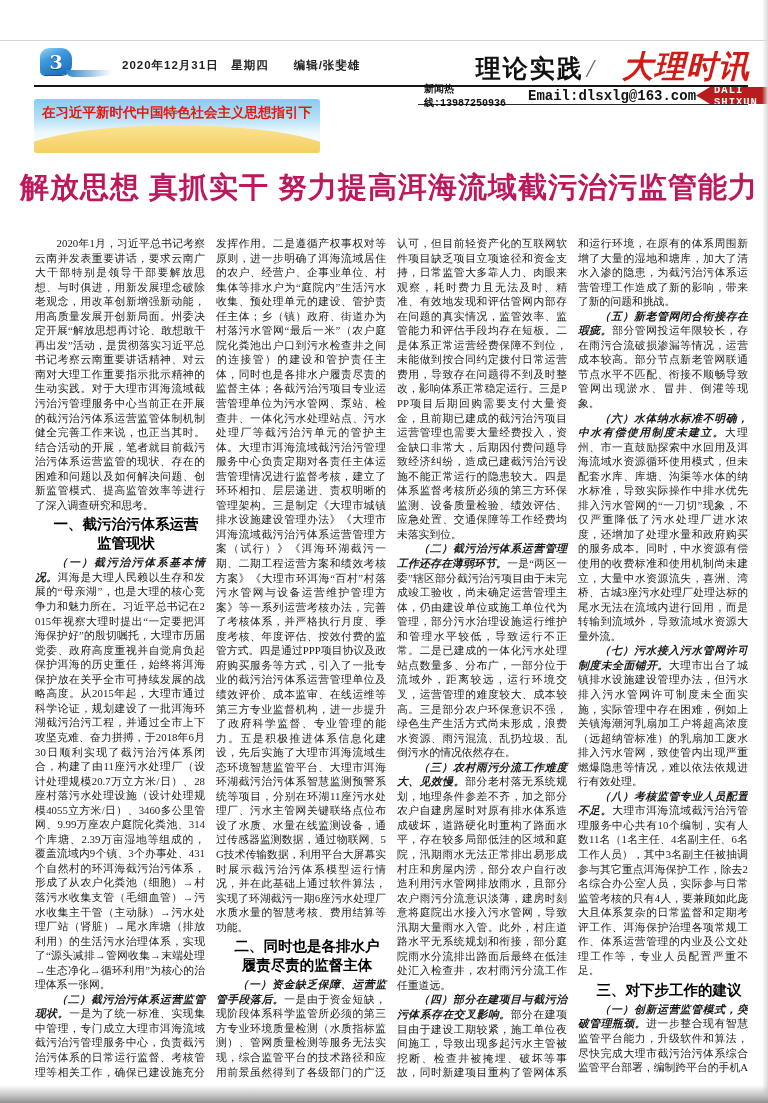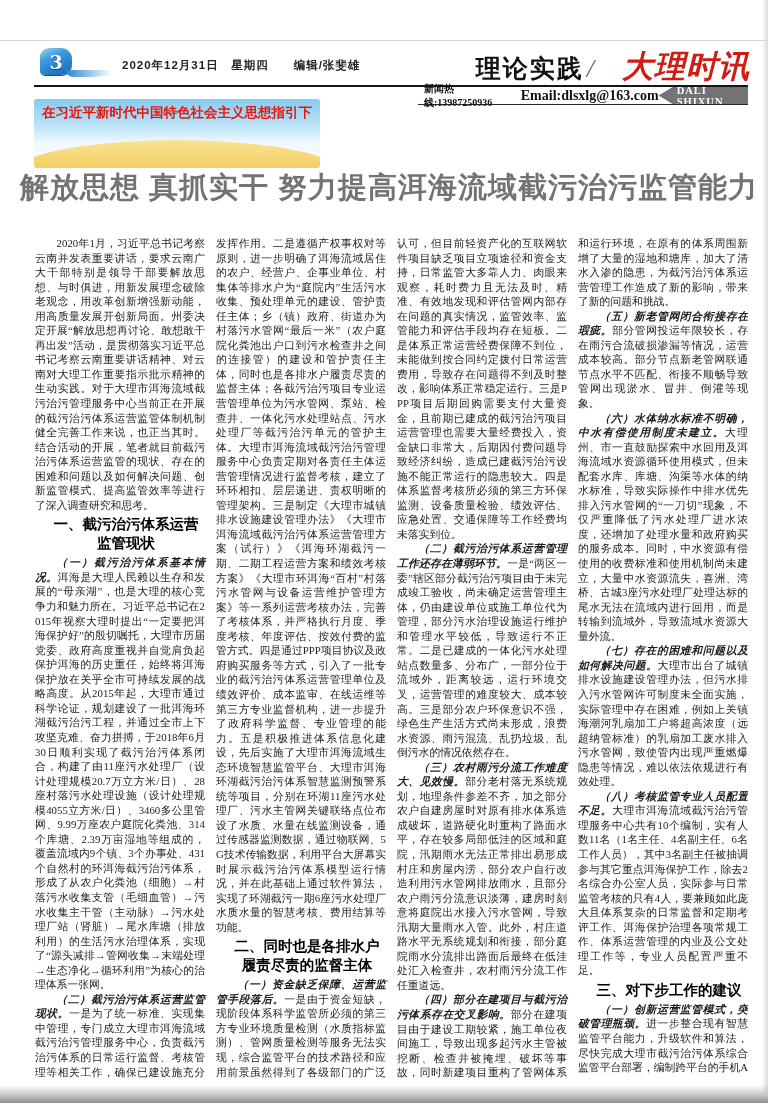--- a/index.html
+++ b/index.html
@@ -16,41 +16,41 @@
   .badge-tail{position:absolute;left:26px;top:24px;width:46px;height:7px;border-radius:0 0 100% 12px;
               background:linear-gradient(90deg,#2e87c9,rgba(46,135,201,0));}
   .dateline{position:absolute;left:82px;top:12px;font-size:11.5px;color:#222;letter-spacing:1px;
             font-family:"Liberation Sans","DejaVu Sans",sans-serif;font-weight:bold;text-align:right;}
   .mast{position:absolute;right:0;top:0;white-space:nowrap;}
   .mast .sec{font-size:25px;font-weight:900;color:#111;font-family:"Liberation Sans","DejaVu Sans",sans-serif;letter-spacing:2px;}
   .mast .slash{font-size:26px;color:#666;margin:0 3px;font-style:italic;}
   .mast .brand{font-size:31px;font-weight:900;font-style:italic;letter-spacing:1px;font-family:"DejaVu Serif",serif;}
   .rule{position:absolute;top:85px;left:34px;width:714px;height:2px;background:#161616;}
   .strip{position:absolute;top:87px;right:20px;width:330px;height:17px;border-bottom:1px solid #2a2a2a;
-         display:flex;align-items:center;font-family:Liberation Serif, serif;}
+         display:flex;align-items:center;font-family:Liberation Mono, monospace;}
   .strip .hot{font-size:10px;color:#111;font-weight:bold;margin-left:6px;}
   .strip .em{font-size:14px;color:#111;margin-left:22px;font-weight:bold;}
-  .strip .enbox{margin-left:auto;height:17px;background:#737373;color:#fff;font-size:10.5px;font-weight:bold;
+  .strip .enbox{margin-left:auto;height:17px;background:#b91c1c;color:#fff;font-size:10.5px;font-weight:bold;
                 display:flex;align-items:center;padding:0 10px 0 18px;letter-spacing:1px;
                 clip-path:polygon(0 50%,14px 0,100% 0,100% 100%,14px 100%);}
 
   
-  .banner{position:absolute;top:99px;left:34px;width:286px;height:69px;border-radius:3px;overflow:hidden;
+  .banner{position:absolute;top:99px;left:34px;width:286px;height:54px;border-radius:3px;overflow:hidden;
           background:linear-gradient(180deg,#86ccf1 0%,#b9e2f7 38%,#eef8ff 62%,#ffffff 100%);}
   .banner .hill{position:absolute;left:-10%;bottom:-14px;width:120%;height:42px;
                 border-radius:50% 50% 0 0 / 90% 90% 0 0;
                 background:linear-gradient(180deg,#fbe394 0%,#f4cd5e 70%);}
   .banner .l1{position:absolute;top:5px;left:0;width:100%;text-align:center;font-size:13.5px;font-weight:900;
               color:#e8160c;font-family:"Liberation Sans","DejaVu Sans",sans-serif;letter-spacing:0;}
   .banner .l2{position:absolute;bottom:7px;left:0;width:100%;text-align:center;font-size:11.5px;font-weight:900;
               color:#1c4f9c;letter-spacing:2px;}
 
   
   .headline{position:absolute;top:168px;left:20px;width:728px;text-align:center;font-size:29px;font-weight:900;
-            color:#737373;font-family:"Liberation Sans","DejaVu Sans",sans-serif;letter-spacing:1px;white-space:nowrap;}
+            color:#be185d;font-family:"Liberation Sans","DejaVu Sans",sans-serif;letter-spacing:1px;white-space:nowrap;}
   .byline{position:absolute;top:213px;left:0;width:768px;text-align:center;font-size:12px;color:#222;letter-spacing:2px;}
 
   
   .article{position:absolute;top:236px;left:35px;width:713px;height:849px;overflow:hidden;
            column-count:4;column-gap:11px;column-fill:auto;
            font-size:10.8px;line-height:14.55px;color:#1c1c1c;text-align:justify;word-break:break-all;}
   .article p{margin:0;text-indent:2em;}
   .article p b.lead{font-style:italic;font-weight:bold;}
   .article h3{margin:3px 0 2px 12px;text-align:center;font-size:14.5px;line-height:19px;font-weight:900;color:#000;
               font-family:"Liberation Sans","DejaVu Sans",sans-serif;text-indent:0;}
@@ -98,21 +98,21 @@
       <h3>一、截污治污体系运营监管现状</h3>
       <p><b class="lead">（一）截污治污体系基本情况。</b>洱海是大理人民赖以生存和发展的“母亲湖”，也是大理的核心竞争力和魅力所在。习近平总书记在2015年视察大理时提出“一定要把洱海保护好”的殷切嘱托，大理市历届党委、政府高度重视并自觉肩负起保护洱海的历史重任，始终将洱海保护放在关乎全市可持续发展的战略高度。从2015年起，大理市通过科学论证，规划建设了一批洱海环湖截污治污工程，并通过全市上下攻坚克难、奋力拼搏，于2018年6月30日顺利实现了截污治污体系闭合，构建了由11座污水处理厂（设计处理规模20.7万立方米/日）、28座村落污水处理设施（设计处理规模4055立方米/日）、3460多公里管网、9.99万座农户庭院化粪池、314个库塘、2.39万亩湿地等组成的，覆盖流域内9个镇、3个办事处、431个自然村的环洱海截污治污体系，形成了从农户化粪池（细胞）→村落污水收集支管（毛细血管）→污水收集主干管（主动脉）→污水处理厂站（肾脏）→尾水库塘（排放利用）的生活污水治理体系，实现了“源头减排→管网收集→末端处理→生态净化→循环利用”为核心的治理体系一张网。</p>
       <p><b class="lead">（二）截污治污体系运营监管现状。</b>一是为了统一标准、实现集中管理，专门成立大理市洱海流域截污治污管理服务中心，负责截污治污体系的日常运行监督、考核管理等相关工作，确保已建设施充分发挥作用。二是遵循产权事权对等原则，进一步明确了洱海流域居住的农户、经营户、企事业单位、村集体等排水户为“庭院内”生活污水收集、预处理单元的建设、管护责任主体；乡（镇）政府、街道办为村落污水管网“最后一米”（农户庭院化粪池出户口到污水检查井之间的连接管）的建设和管护责任主体，同时也是各排水户履责尽责的监督主体；各截污治污项目专业运营管理单位为污水管网、泵站、检查井、一体化污水处理站点、污水处理厂等截污治污单元的管护主体。大理市洱海流域截污治污管理服务中心负责定期对各责任主体运营管理情况进行监督考核，建立了环环相扣、层层递进、责权明晰的管理架构。三是制定《大理市城镇排水设施建设管理办法》《大理市洱海流域截污治污体系运营管理方案（试行）》《洱海环湖截污一期、二期工程运营方案和绩效考核方案》《大理市环洱海“百村”村落污水管网与设备运营维护管理方案》等一系列运营考核办法，完善了考核体系，并严格执行月度、季度考核、年度评估、按效付费的监管方式。四是通过PPP项目协议及政府购买服务等方式，引入了一批专业的截污治污体系运营管理单位及绩效评价、成本监审、在线运维等第三方专业监督机构，进一步提升了政府科学监督、专业管理的能力。五是积极推进体系信息化建设，先后实施了大理市洱海流域生态环境智慧监管平台、大理市洱海环湖截污治污体系智慧监测预警系统等项目，分别在环湖11座污水处理厂、污水主管网关键联络点位布设了水质、水量在线监测设备，通过传感器监测数据，通过物联网、5G技术传输数据，利用平台大屏幕实时展示截污治污体系模型运行情况，并在此基础上通过软件算法，实现了环湖截污一期6座污水处理厂水质水量的智慧考核、费用结算等功能。</p>
       <h3>二、同时也是各排水户履责尽责的监督主体</h3>
       <p><b class="lead">（一）资金缺乏保障、运营监管手段落后。</b>一是由于资金短缺，现阶段体系科学监管所必须的第三方专业环境质量检测（水质指标监测）、管网质量检测等服务无法实现，综合监管平台的技术路径和应用前景虽然得到了各级部门的广泛认可，但目前轻资产化的互联网软件项目缺乏项目立项途径和资金支持，日常监管大多靠人力、肉眼来观察，耗时费力且无法及时、精准、有效地发现和评估管网内部存在问题的真实情况，监管效率、监管能力和评估手段均存在短板。二是体系正常运营经费保障不到位，未能做到按合同约定拨付日常运营费用，导致存在问题得不到及时整改，影响体系正常稳定运行。三是PPP项目后期回购需要支付大量资金，且前期已建成的截污治污项目运营管理也需要大量经费投入，资金缺口非常大，后期因付费问题导致经济纠纷，造成已建截污治污设施不能正常运行的隐患较大。四是体系监督考核所必须的第三方环保监测、设备质量检验、绩效评估、应急处置、交通保障等工作经费均未落实到位。</p>
       <p><b class="lead">（二）截污治污体系运营管理工作还存在薄弱环节。</b>一是“两区一委”辖区部分截污治污项目由于未完成竣工验收，尚未确定运营管理主体，仍由建设单位或施工单位代为管理，部分污水治理设施运行维护和管理水平较低，导致运行不正常。二是已建成的一体化污水处理站点数量多、分布广，一部分位于流域外，距离较远，运行环境交叉，运营管理的难度较大、成本较高。三是部分农户环保意识不强，绿色生产生活方式尚未形成，浪费水资源、雨污混流、乱扔垃圾、乱倒污水的情况依然存在。</p>
       <p><b class="lead">（三）农村雨污分流工作难度大、见效慢。</b>部分老村落无系统规划，地理条件参差不齐，加之部分农户自建房屋时对原有排水体系造成破坏，道路硬化时重构了路面水平，存在较多局部低洼的区域和庭院，汛期雨水无法正常排出易形成村庄和房屋内涝，部分农户自行改造利用污水管网排放雨水，且部分农户雨污分流意识淡薄，建房时刻意将庭院出水接入污水管网，导致汛期大量雨水入管。此外，村庄道路水平无系统规划和衔接，部分庭院雨水分流排出路面后最终在低洼处汇入检查井，农村雨污分流工作任重道远。</p>
       <p><b class="lead">（四）部分在建项目与截污治污体系存在交叉影响。</b>部分在建项目由于建设工期较紧，施工单位夜间施工，导致出现多起污水主管被挖断、检查井被掩埋、破坏等事故，同时新建项目重构了管网体系和运行环境，在原有的体系周围新增了大量的湿地和塘库，加大了清水入渗的隐患，为截污治污体系运营管理工作造成了新的影响，带来了新的问题和挑战。</p>
       <p><b class="lead">（五）新老管网闭合衔接存在瑕疵。</b>部分管网投运年限较长，存在雨污合流破损渗漏等情况，运营成本较高。部分节点新老管网联通节点水平不匹配、衔接不顺畅导致管网出现淤水、冒井、倒灌等现象。</p>
       <p><b class="lead">（六）水体纳水标准不明确，中水有偿使用制度未建立。</b>大理州、市一直鼓励探索中水回用及洱海流域水资源循环使用模式，但未配套水库、库塘、沟渠等水体的纳水标准，导致实际操作中排水优先排入污水管网的“一刀切”现象，不仅严重降低了污水处理厂进水浓度，还增加了处理水量和政府购买的服务成本。同时，中水资源有偿使用的收费标准和使用机制尚未建立，大量中水资源流失，喜洲、湾桥、古城3座污水处理厂处理达标的尾水无法在流域内进行回用，而是转输到流域外，导致流域水资源大量外流。</p>
-      <p><b class="lead">（七）存在的困难和问题以及如何解决问题。</b>大理市出台了城镇排水设施建设管理办法，但污水排入污水管网许可制度未全面实施，实际管理中存在困难，例如上关镇海潮河乳扇加工户将超高浓度（远超纳管标准）的乳扇加工废水排入污水管网，致使管内出现严重燃爆隐患等情况，难以依法依规进行有效处理。</p>
+      <p><b class="lead">（七）污水接入污水管网许可制度未全面铺开。</b>大理市出台了城镇排水设施建设管理办法，但污水排入污水管网许可制度未全面实施，实际管理中存在困难，例如上关镇海潮河乳扇加工户将超高浓度（远超纳管标准）的乳扇加工废水排入污水管网，致使管内出现严重燃爆隐患等情况，难以依法依规进行有效处理。</p>
       <p><b class="lead">（八）考核监管专业人员配置不足。</b>大理市洱海流域截污治污管理服务中心共有10个编制，实有人数11名（1名主任、4名副主任、6名工作人员），其中3名副主任被抽调参与其它重点洱海保护工作，除去2名综合办公室人员，实际参与日常监管考核的只有4人，要兼顾如此庞大且体系复杂的日常监督和定期考评工作、洱海保护治理各项常规工作、体系运营管理的内业及公文处理工作等，专业人员配置严重不足。</p>
       <h3>三、对下步工作的建议</h3>
       <p><b class="lead">（一）创新运营监管模式，突破管理瓶颈。</b>进一步整合现有智慧监管平台能力，升级软件和算法，尽快完成大理市截污治污体系综合监管平台部署，编制跨平台的手机APP，在实时卫星地图上建立大理市洱海流域截污治污体系数字模型，整合各级各部门、各成员单位的监督管理职责，将运营管理人员、体系实时状况、存在问题、处置情况等在界面集中展示，将行业规范、安全要求、操作流程编制程序变成工作人员的基本操作步骤，通过后台分配问题、统计工作、报表生成、自动考核、自动结算，实现智慧管理、精准管理、高效管理，确保资金投入精准化、运营效益最大化。同时，完善社会监督，开通“共护洱海”微信公众号，畅通群众监督反馈渠道，健全监督奖励机制，构建全民监管格局，真正将截污治污体系排查整改工作常态化、动态化。</p>
     </div>
 
   <div class="right-shade"></div>
   <div class="bottom-shade"></div>
 </div>
 
 </body></html>

